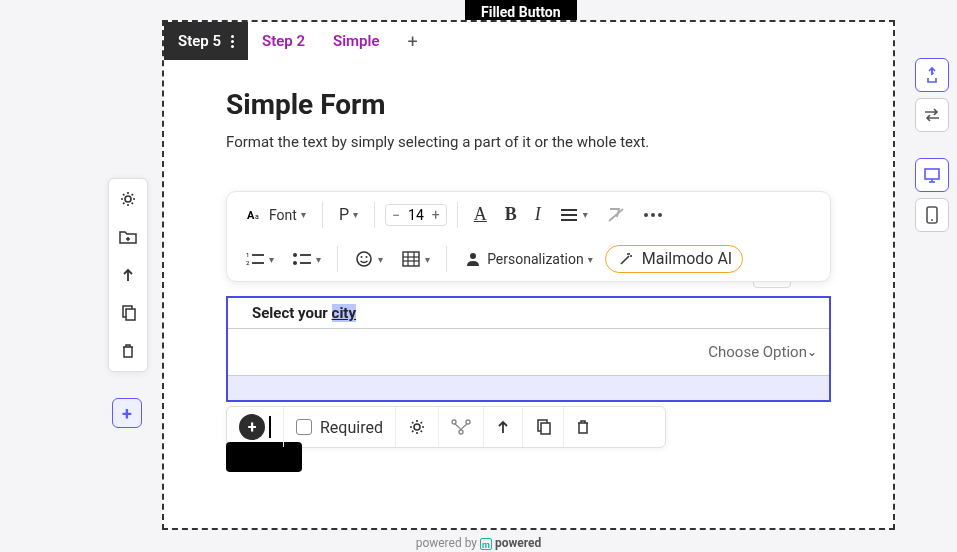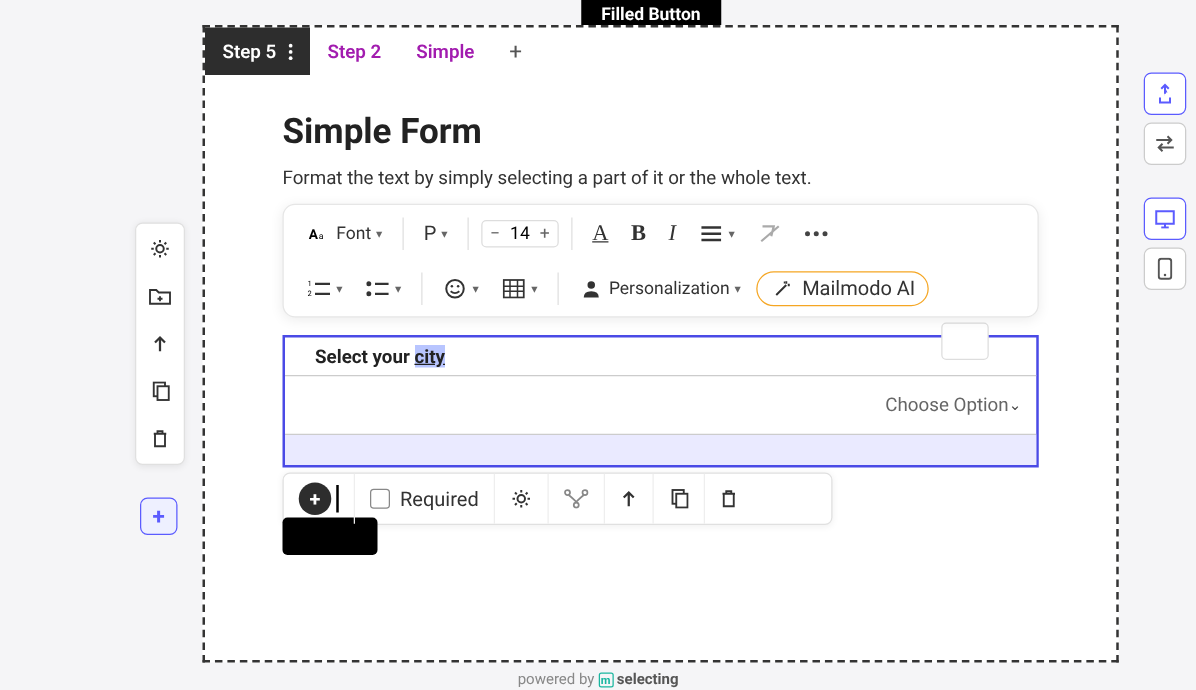--- a/index.html
+++ b/index.html
@@ -7,21 +7,21 @@
 .top-pill{position:absolute;left:465px;top:0;background:#000;color:#fff;padding:4px 16px;font-weight:700;font-size:14px;border-radius:0 0 4px 4px}
 .canvas-wrap{position:absolute;left:162px;top:20px;width:733px;height:510px;border:2px dashed #333;background:#fff}
 .tab-bar{display:flex;align-items:center;height:38px}
 .tab{display:flex;align-items:center;gap:10px;padding:0 14px;height:38px;font-size:15px;font-weight:600;color:#a21caf;cursor:pointer}
 .tab.active{background:#2d2d2d;color:#fff}
 .tab .dots{display:flex;flex-direction:column;gap:2px;justify-content:center}
 .tab .dots span{width:3px;height:3px;border-radius:50%;background:#fff}
 .tab-add{width:38px;display:flex;align-items:center;justify-content:center;color:#555;font-size:18px;cursor:pointer}
 .content{padding:28px 62px 0 62px}
 .h1{font-size:28px;font-weight:700;color:#222;margin-bottom:12px}
-.sub{font-size:15px;color:#333;margin-bottom:12px}
+.sub{font-size:15px;color:#333;margin-bottom:40px}
 .tb{background:#fff;border:1px solid #e6e6e6;border-radius:10px;box-shadow:0 2px 10px rgba(0,0,0,0.08);padding:8px 12px;display:flex;flex-wrap:wrap;align-items:center;gap:6px;position:relative;z-index:2}
 .tb .sep{width:1px;height:26px;background:#e0e0e0;margin:0 4px}
 .tb .btn{display:flex;align-items:center;gap:4px;padding:4px 6px;border-radius:4px;cursor:pointer;color:#333;font-size:14px}
 .tb .chev{font-size:10px;color:#666}
 .tb .num{border:1px solid #ddd;border-radius:4px;display:flex;align-items:center;padding:2px 6px;gap:8px}
 .tb .num span.s{color:#666;cursor:pointer;font-size:14px}
 .tb .letter{font-family:Georgia,serif;font-size:18px;text-decoration:underline;text-decoration-color:#333}
 .tb .bold{font-weight:900;font-size:18px;font-family:Georgia,serif}
 .tb .ital{font-style:italic;font-size:18px;font-family:Georgia,serif}
 .tb .icon{display:inline-flex;align-items:center;justify-content:center;width:20px;height:20px}
@@ -331,14 +331,14 @@
       <svg width="12" height="18" viewBox="0 0 12 18">
         <rect x="1" y="1" width="10" height="16" rx="2" fill="none" stroke="#555" stroke-width="1.6"></rect>
         <circle cx="6" cy="14" r="1" fill="#555"></circle>
       </svg>
     </div>
 </div>
 
 <div class="footer">
   <span>powered by </span>
   <span style="display:inline-block;width:12px;height:12px;border:1.5px solid #1ab6a0;border-radius:2px;vertical-align:middle;position:relative"><span style="position:absolute;left:1px;top:1px;font-size:9px;color:#1ab6a0;font-weight:700">m</span></span>
-  <b>selecting</b>
+  <b>powered</b>
 </div>
 
 </body></html>

